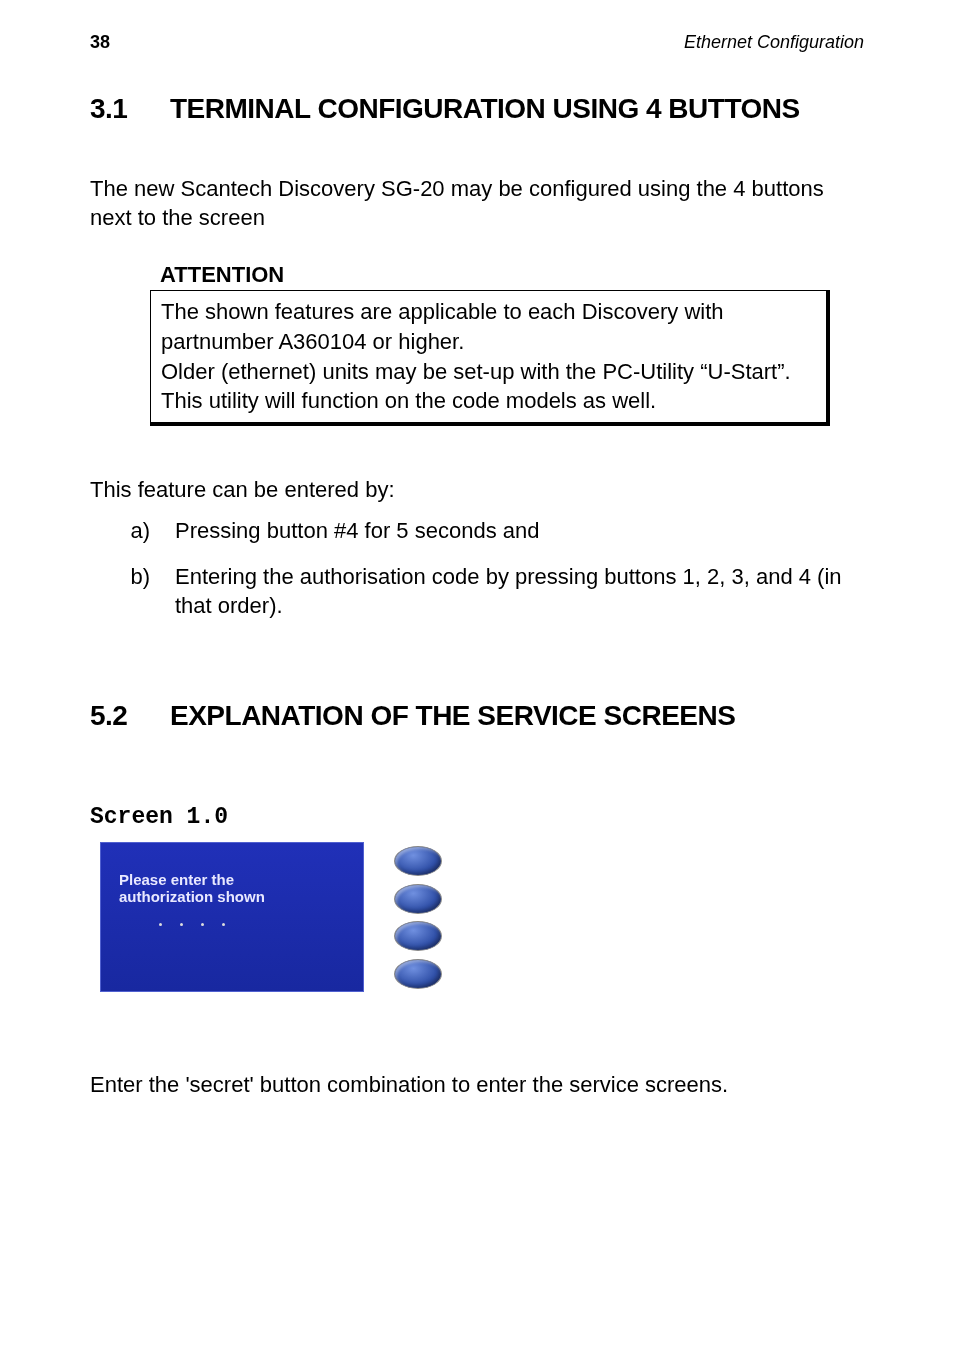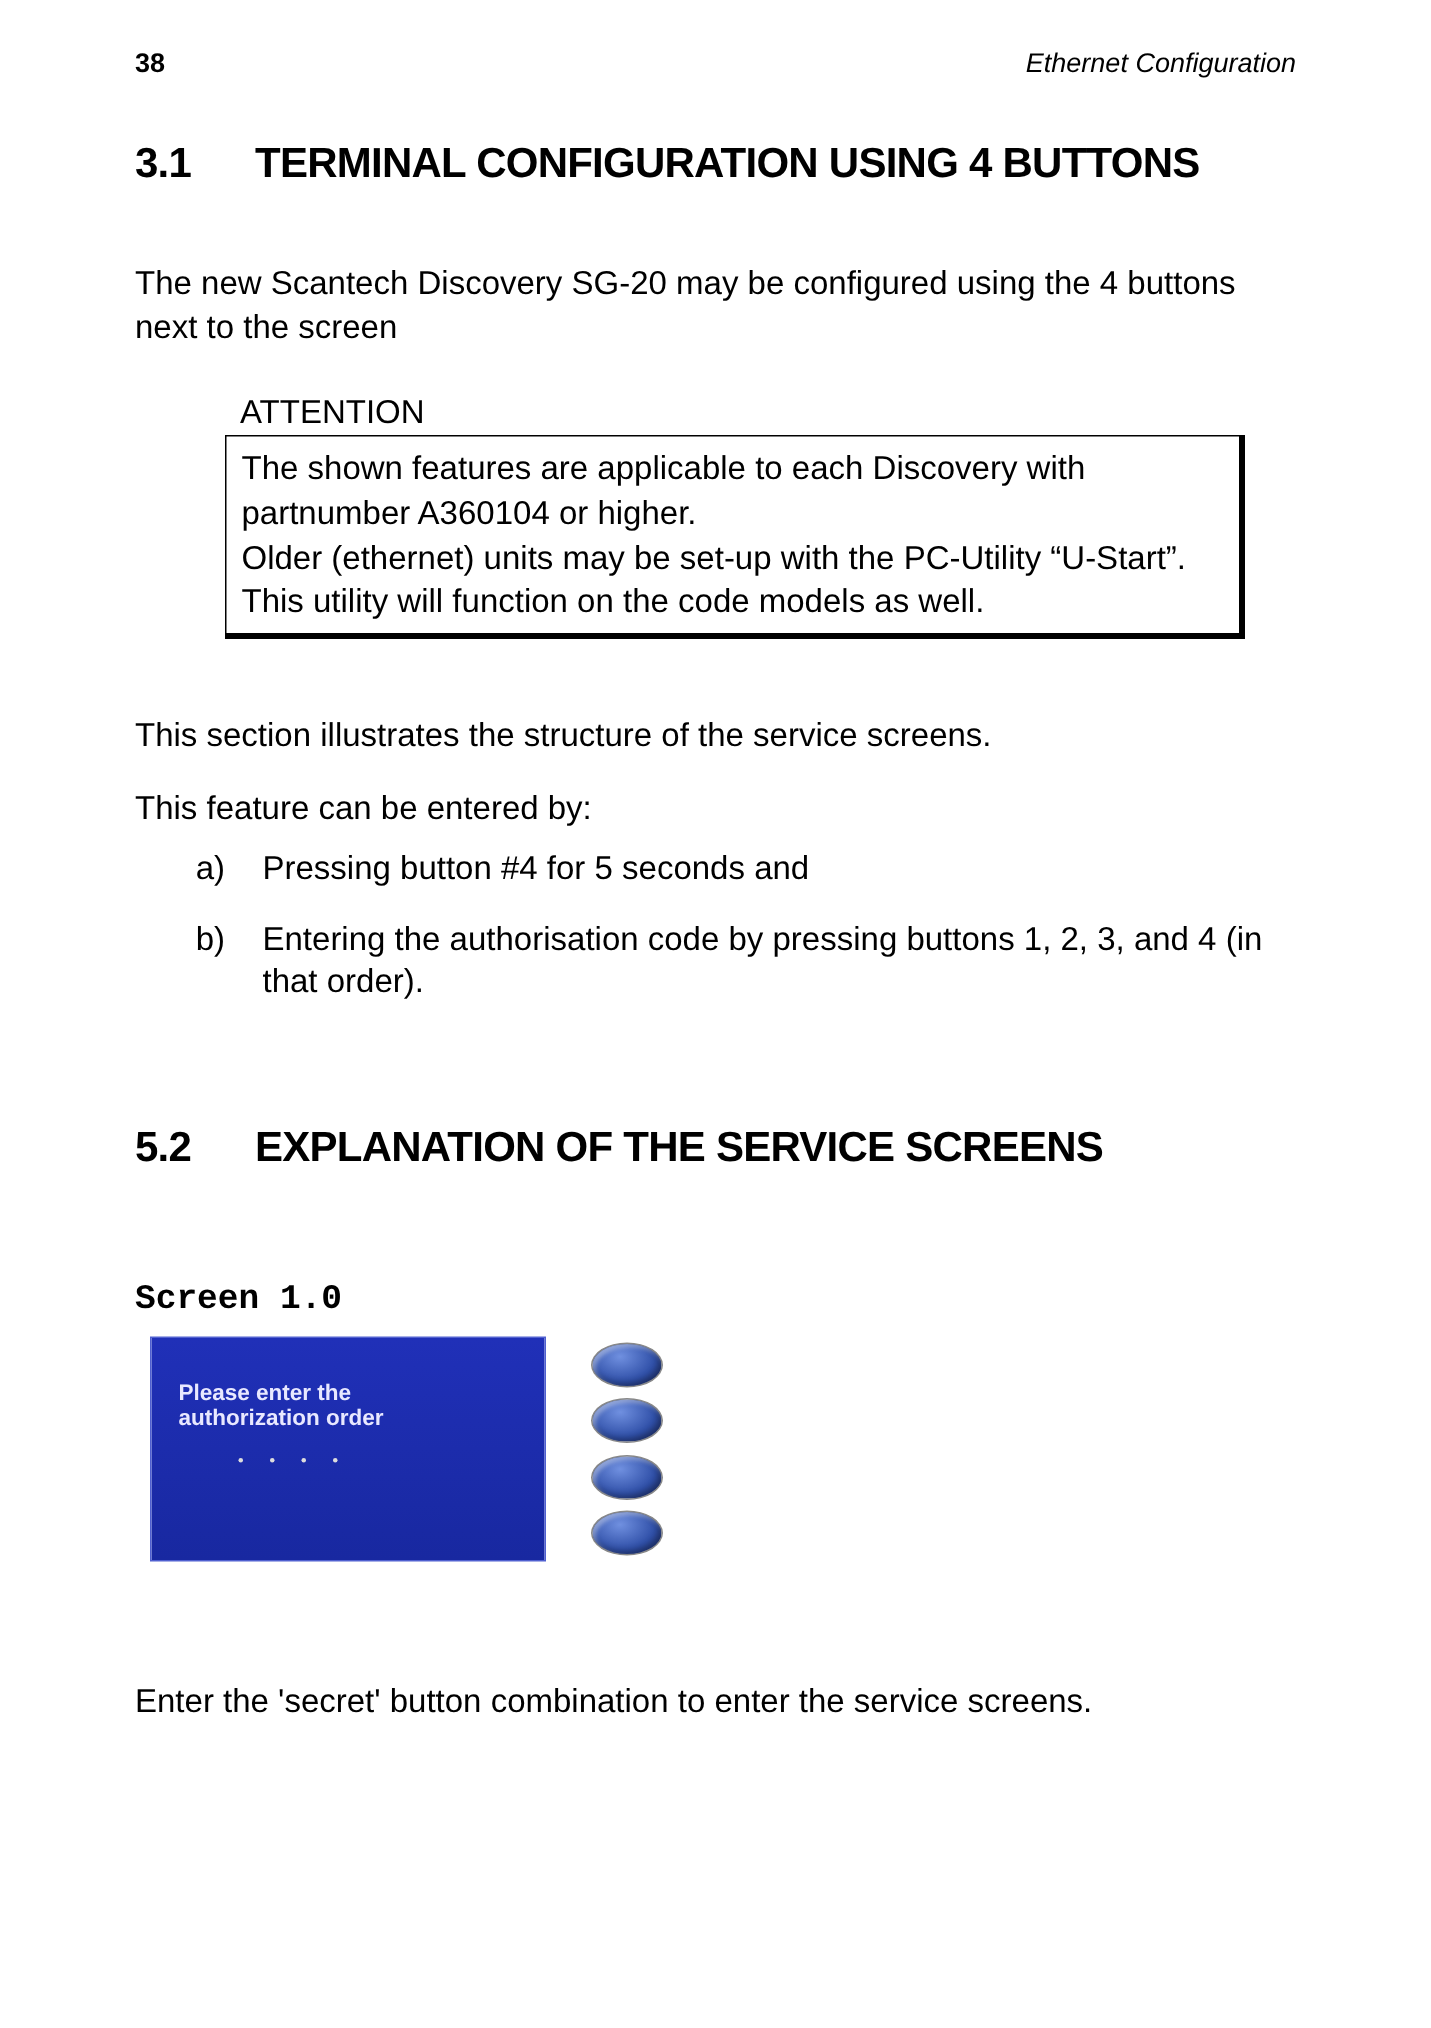--- a/index.html
+++ b/index.html
@@ -48,21 +48,21 @@
     .body-text {
       font-size: 22px;
       line-height: 1.3;
       margin-bottom: 20px;
     }
     .attention-block {
       margin: 30px 0 50px 60px;
       width: 680px;
     }
     .attention-label {
-      font-weight: normal;
+      font-weight: bold;
       font-size: 22px;
       margin-left: 10px;
       margin-bottom: 2px;
     }
     .attention-box {
       border: 1px solid #000;
       border-right: 4px solid #000;
       border-bottom: 4px solid #000;
       padding: 6px 10px;
       font-size: 22px;
@@ -167,21 +167,20 @@
 
   <div class="attention-block">
     <div class="attention-label">ATTENTION</div>
     <div class="attention-box">
       <div>The shown features are applicable to each Discovery with partnumber A360104 or higher.</div>
       <div>Older (ethernet) units may be set-up with the PC-Utility “U-Start”.</div>
       <div>This utility will function on the code models as well.</div>
     </div>
   </div>
 
-  <p class="body-text">This section illustrates the structure of the service screens.</p>
   <p class="body-text" style="margin-bottom:12px">This feature can be entered by:</p>
 
   <div class="list">
     <div class="list-item">
       <span class="list-marker">a)</span>
       <span class="list-content">Pressing button #4 for 5 seconds and</span>
     </div>
     <div class="list-item">
       <span class="list-marker">b)</span>
       <span class="list-content">Entering the authorisation code by pressing buttons 1, 2, 3, and 4 (in that order).</span>
@@ -191,21 +190,21 @@
   <div class="section-heading" style="margin-top:80px">
     <span class="section-number">5.2</span>
     <span class="heading-text">EXPLANATION OF THE SERVICE SCREENS</span>
   </div>
 
   <div class="screen-label">Screen  1.0</div>
 
   <div class="device-figure">
     <div class="screen-display">
       <div class="screen-line1">Please enter the</div>
-      <div class="screen-line2">authorization order</div>
+      <div class="screen-line2">authorization shown</div>
       <div class="dots-row">
         <span></span>
         <span></span>
         <span></span>
         <span></span>
       </div>
     </div>
     <div class="button-column">
       <div class="hw-button"></div>
       <div class="hw-button"></div>

